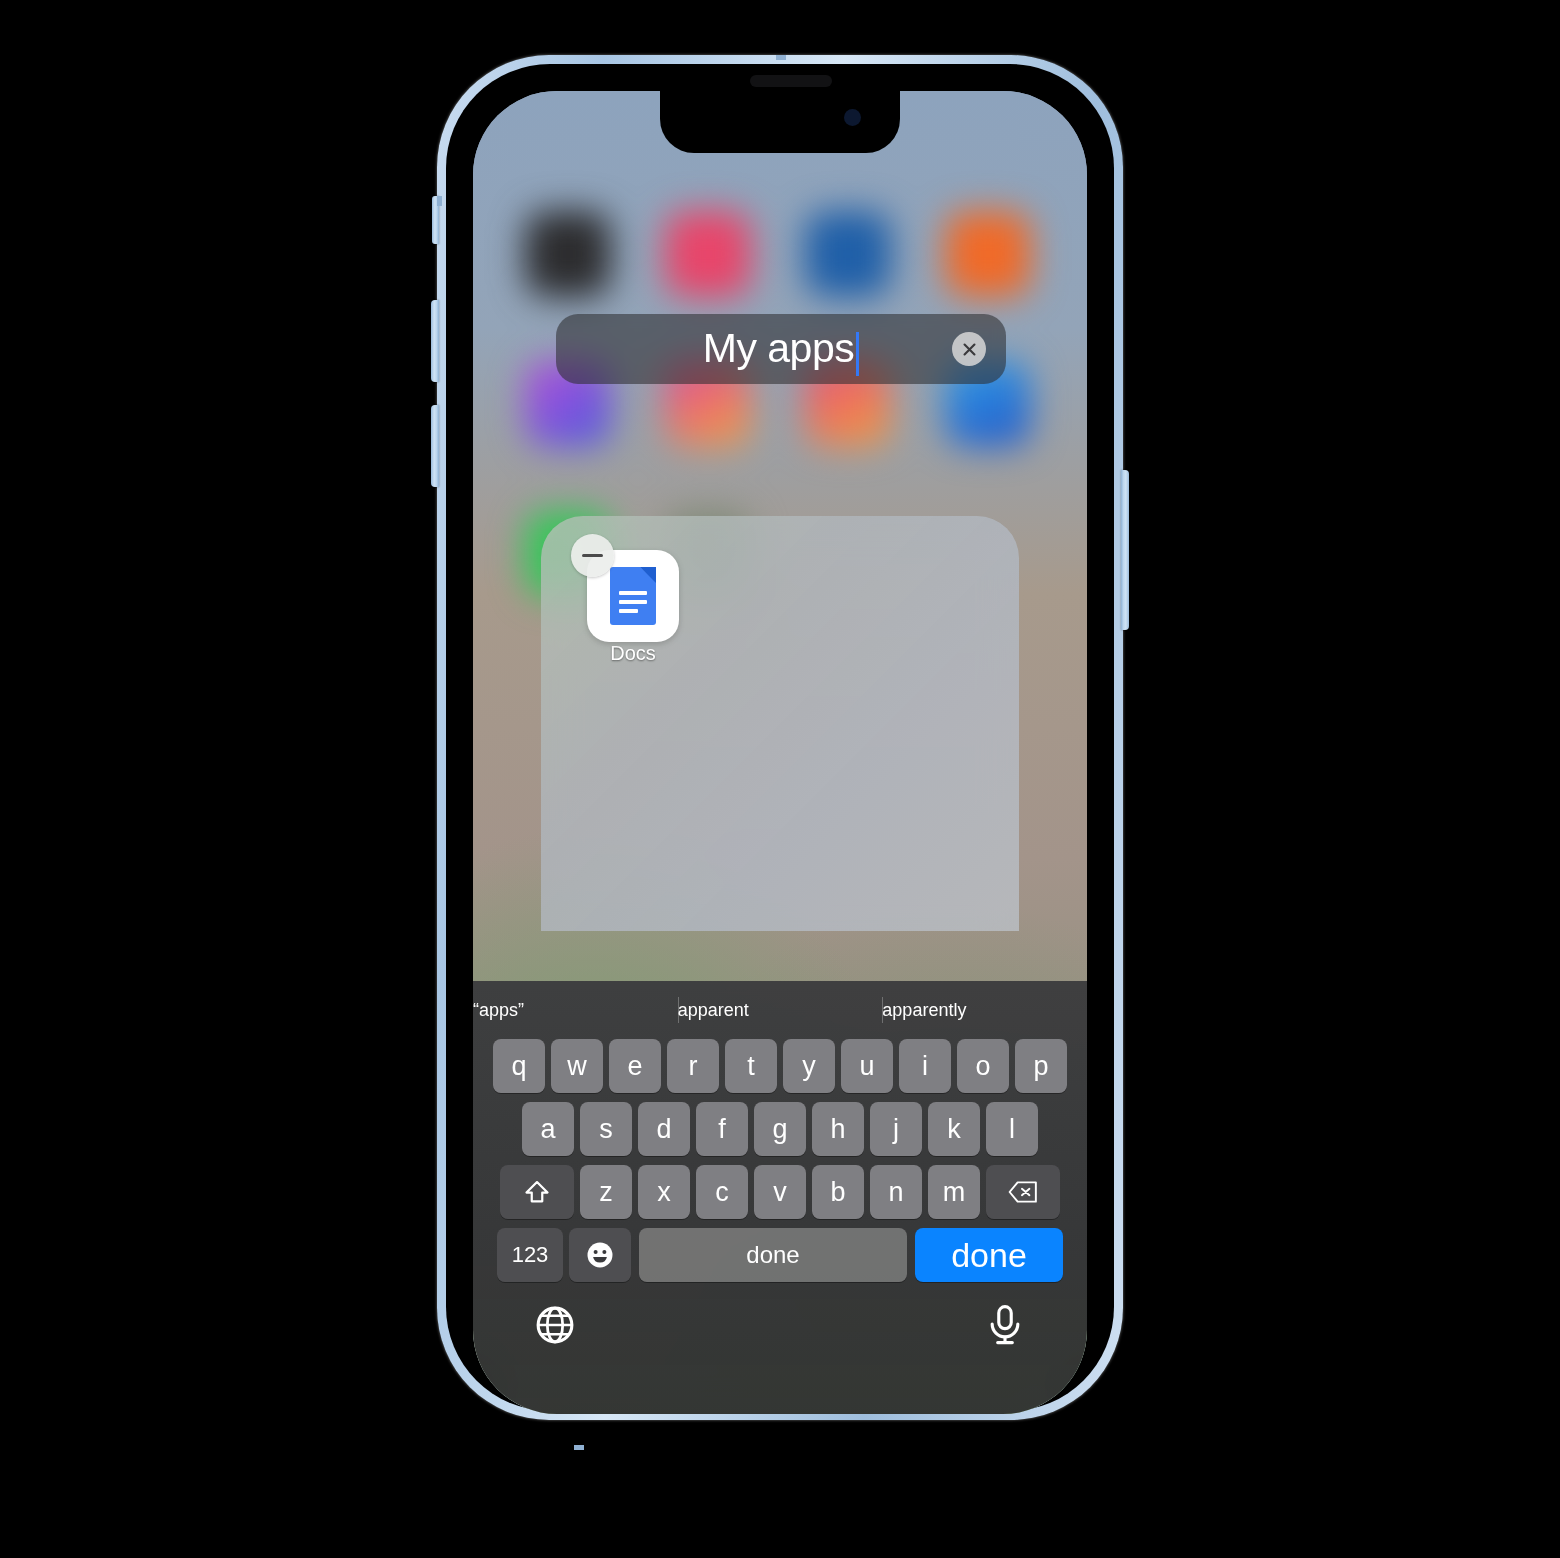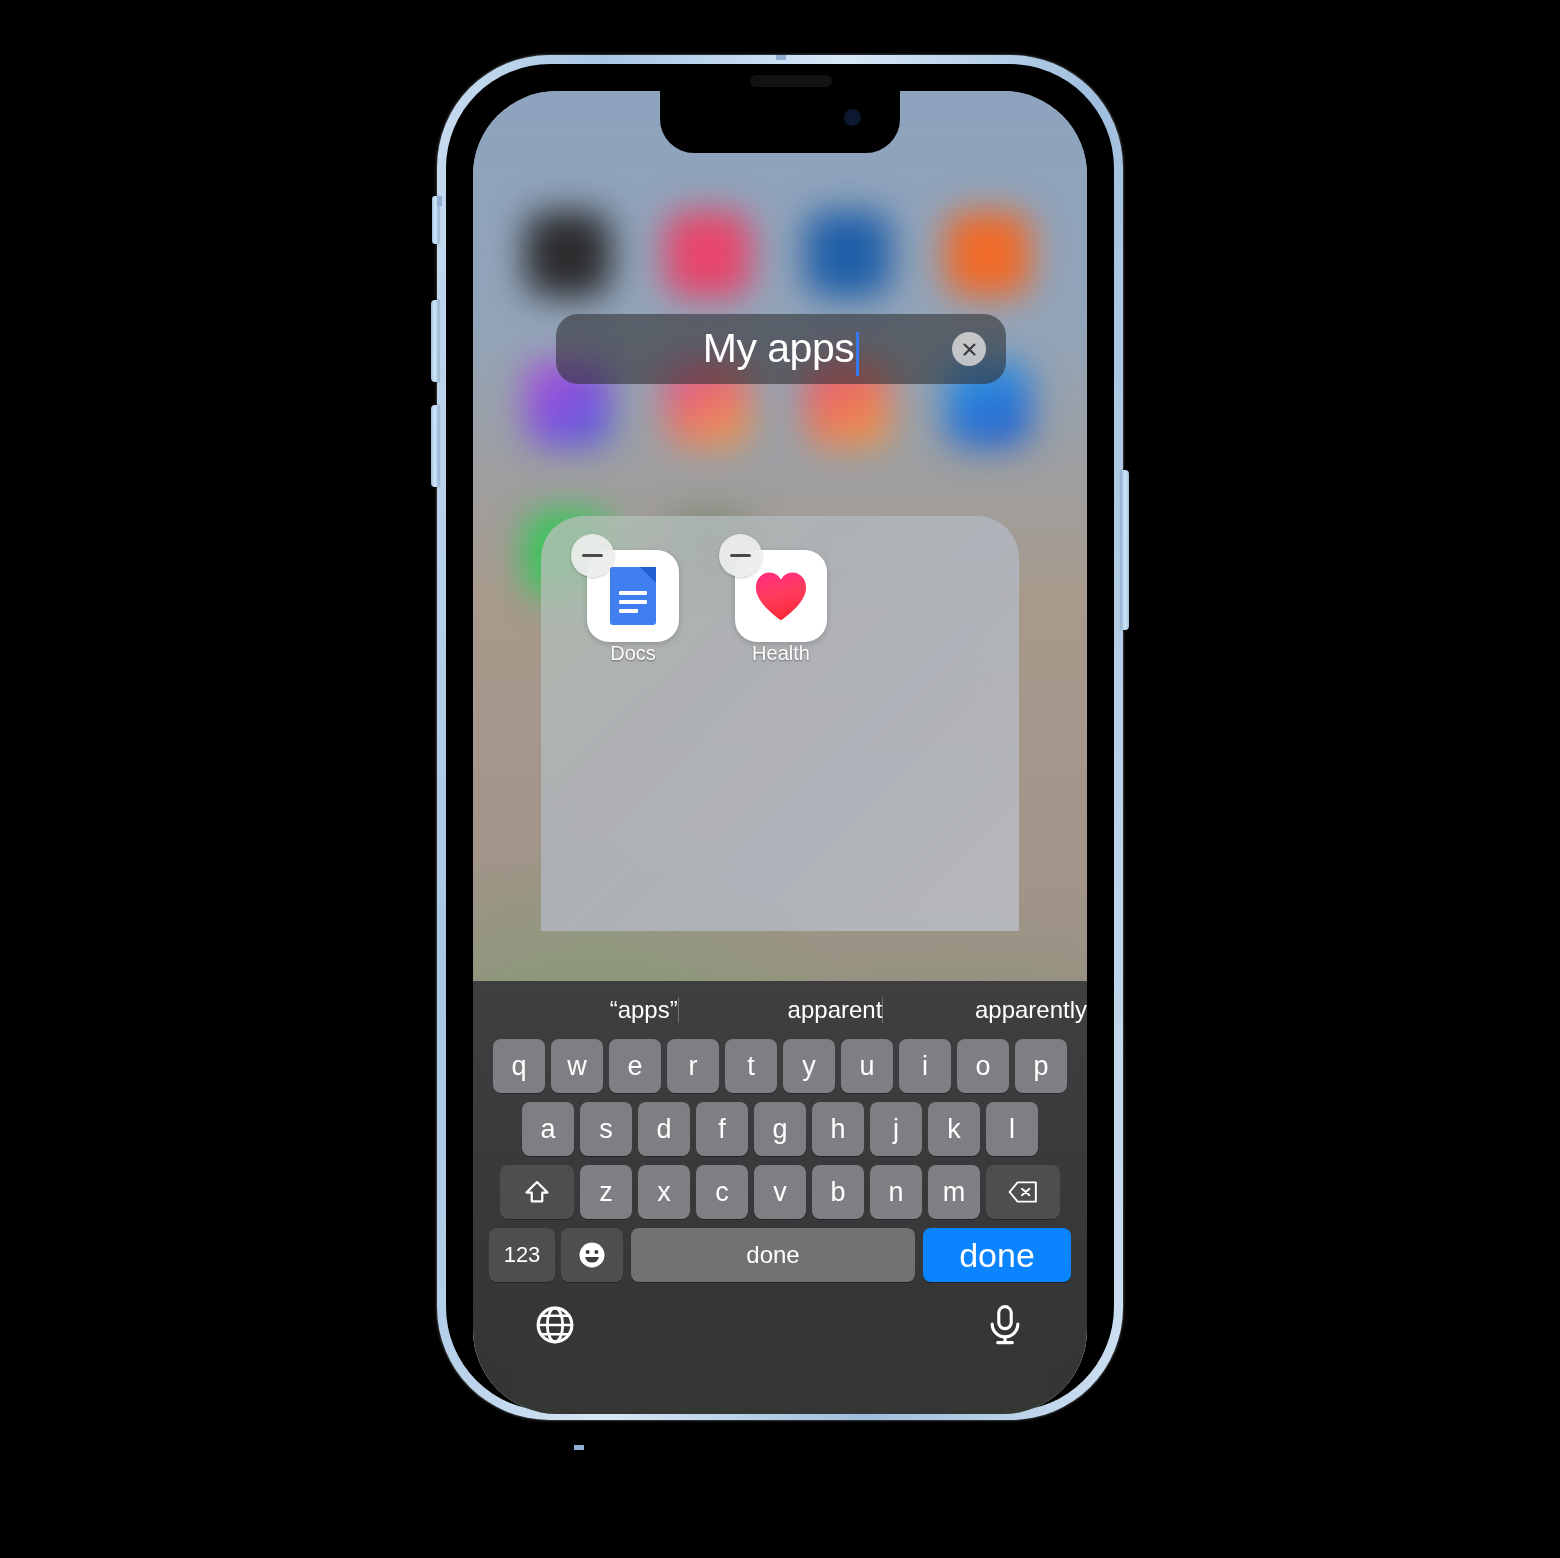--- a/index.html
+++ b/index.html
@@ -160,32 +160,32 @@
     position: absolute; left: 0; right: 0; bottom: 0;
     height: 433px;
     background: linear-gradient(180deg, rgba(60,60,62,0.97) 0%, rgba(52,52,54,0.97) 62%, rgba(48,50,48,0.95) 100%);
     backdrop-filter: blur(16px);
   }
   .predict {
     height: 58px; display: flex; align-items: center;
     position: relative;
   }
   .predict .cand {
-    flex: 1; text-align: right; color: #fff; font-size: 24px;
+    flex: 1; text-align: left; color: #fff; font-size: 18px;
     position: relative;
   }
   .predict .cand + .cand::before {
     content:""; position:absolute; left: 0; top: 50%; transform: translateY(-50%);
     width: 1px; height: 26px; background: rgba(255,255,255,0.26);
   }
   .krow { display: flex; justify-content: center; align-items: center; margin-bottom: 9px; }
   .krow.r1 { padding: 0 3px; }
   .krow.r2 { padding: 0 32px; }
   .krow.r3 { padding: 0 3px; }
-  .krow.r4 { padding: 0 13px; margin-bottom: 0; }
+  .krow.r4 { padding: 0 21px; margin-bottom: 0; }
   .key {
     background: rgba(134,134,138,0.92);
     color: #fff;
     border-radius: 8px;
     height: 54px;
     display: flex; align-items: center; justify-content: center;
     font-size: 27px;
     margin: 0 3px;
     box-shadow: 0 1px 0 rgba(0,0,0,0.35);
   }
@@ -253,40 +253,20 @@
                   <div class="ln l3"></div>
                 </div>
               </div>
               <span class="minus-badge">
                   <i></i>
                 </span>
             </div>
             <span class="app-label">Docs</span>
           </div>
 
-          <div class="app-cell">
-            <div class="app-icon-wrap">
-              <div class="app-icon">
-                <svg class="heart" viewBox="0 0 32 30">
-                  <defs>
-                    <linearGradient id="hg" x1="0" y1="0" x2="0.25" y2="1">
-                      <stop offset="0%" stop-color="#ff2d84"></stop>
-                      <stop offset="55%" stop-color="#ff3b5c"></stop>
-                      <stop offset="100%" stop-color="#fa2b3c"></stop>
-                    </linearGradient>
-                  </defs>
-                  <path d="M16 29 C16 29 1.5 19.5 1.5 10.2 C1.5 5 5.2 1.5 9.3 1.5 C12.3 1.5 14.8 3.3 16 5.6 C17.2 3.3 19.7 1.5 22.7 1.5 C26.8 1.5 30.5 5 30.5 10.2 C30.5 19.5 16 29 16 29 Z" fill="url(#hg)"></path>
-                </svg>
-              </div>
-              <span class="minus-badge">
-                  <i></i>
-                </span>
-            </div>
-            <span class="app-label">Health</span>
-          </div>
 
         </div>
       </div>
 
       <div class="keyboard">
 
         <div class="predict">
           <span class="cand">“apps”</span>
           <span class="cand">apparent</span>
           <span class="cand">apparently</span>

